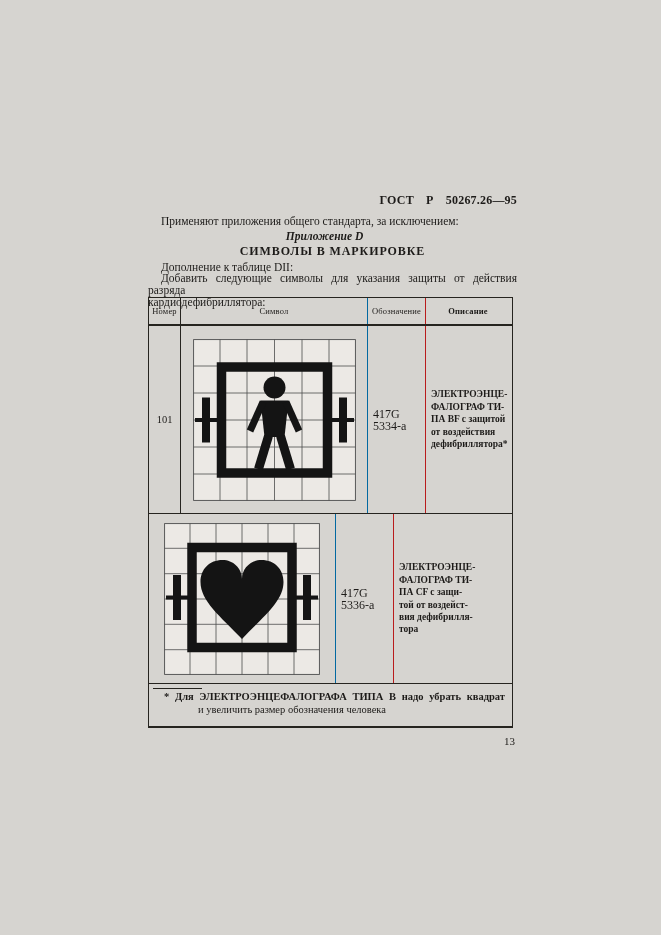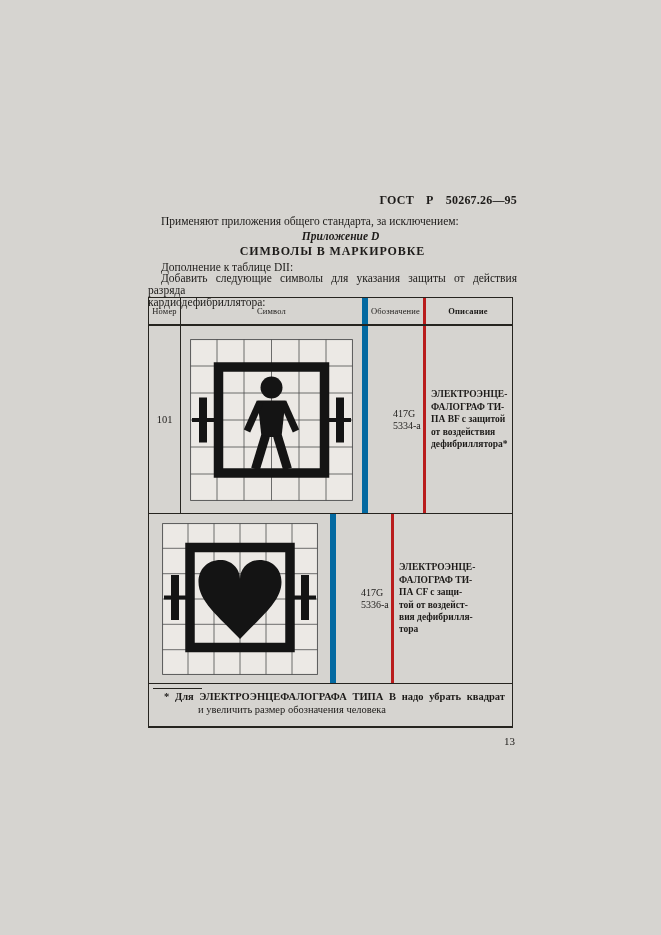--- a/index.html
+++ b/index.html
@@ -16,21 +16,21 @@
   .gost-ref {
     position:absolute; top:193px; right:144px;
     font-weight:bold; font-size:12px; word-spacing:9px;
     letter-spacing:0.2px;
   }
   .intro {
     position:absolute; top:215px; left:148px; width:369px;
     font-size:11.5px; text-indent:13px;
   }
   .appendix-label {
-    position:absolute; top:230px; left:156px; width:369px;
+    position:absolute; top:230px; left:140px; width:369px;
     text-align:center; font-weight:bold; font-style:italic; font-size:11.5px;
   }
   .appendix-title {
     position:absolute; top:244px; left:148px; width:369px;
     text-align:center; font-weight:bold; font-size:12px; letter-spacing:0.9px;
   }
   .supplement {
     position:absolute; top:261px; left:148px; width:369px;
     font-size:11.5px; text-indent:13px;
   }
@@ -47,28 +47,28 @@
     border-bottom:2.6px solid #26241f;
   }
   .trow { display:flex; width:100%; }
   .trow-header { height:28px; border-bottom:2px solid #26241f; }
   .trow-101 { height:188px; border-bottom:1px solid #26241f; }
   .trow-102 { height:170px; border-bottom:1.4px solid #26241f; }
   .trow-footnote { height:42px; }
 
   .cell { height:100%; }
   .c-num  { width:32px;  border-right:1px solid #26241f; display:flex; align-items:center; justify-content:center; }
-  .c-sym  { width:187px; border-right:6px solid #0369a1; display:flex; align-items:center; justify-content:center; }
-  .c-des  { width:58px;  border-right:3px solid #b91c1c; display:flex; flex-direction:column; justify-content:center; padding-left:5px; }
+  .c-sym  { width:187px; border-right:1px solid #0369a1; display:flex; align-items:center; justify-content:center; }
+  .c-des  { width:58px;  border-right:1px solid #b91c1c; display:flex; flex-direction:column; justify-content:center; padding-left:5px; }
   .c-desc { flex:1; display:flex; flex-direction:column; justify-content:center; padding:0 2px 0 5px;font-weight:bold; }
 
   .hcell { font-size:8.5px; letter-spacing:0.2px; }
   .trow-header .c-des, .trow-header .c-desc { align-items:center; padding-left:0; }
   .num-val { font-size:10.5px; }
-  .des-line { font-size:10px; line-height:12px;margin-left:20px; }
+  .des-line { font-size:12px; line-height:12px; }
   .desc-line { font-size:9.5px; line-height:12.4px; white-space:nowrap; }
 
   .fncell {
     width:100%; padding:2px 7px 0 3px; font-size:10.5px;
   }
   .fn-rule { width:49px; border-top:1.2px solid #26241f; margin:2px 0 2px 1px; }
   .fn-l1 { text-align:justify; text-align-last:justify; text-indent:12px; line-height:12.5px;font-weight:bold; }
   .fn-l2 { text-align:left; line-height:12.5px;margin-left:46px; }
 
   .page-number { position:absolute; top:735px; right:146px; font-size:11px; }

